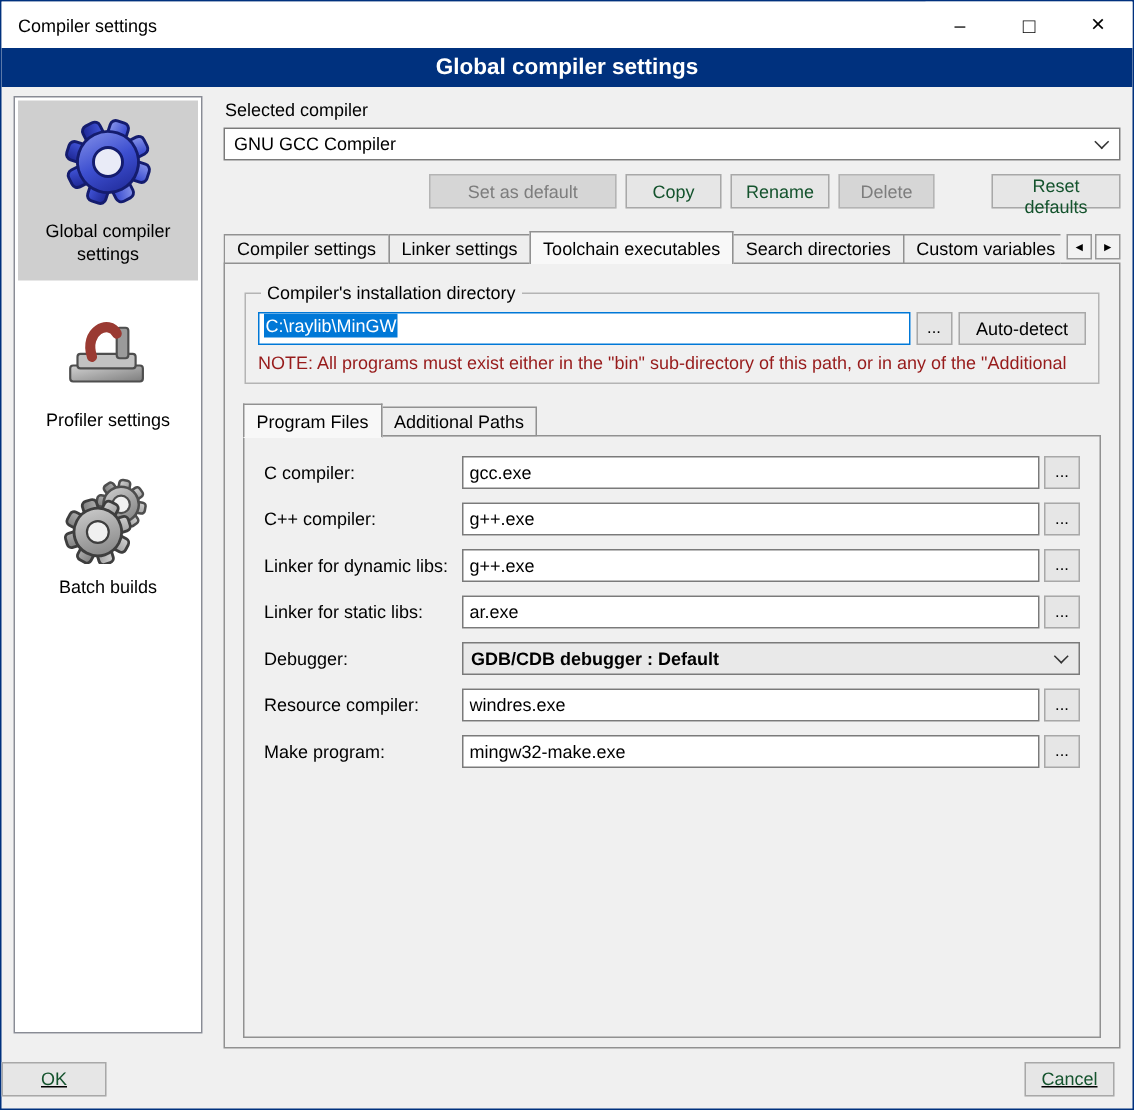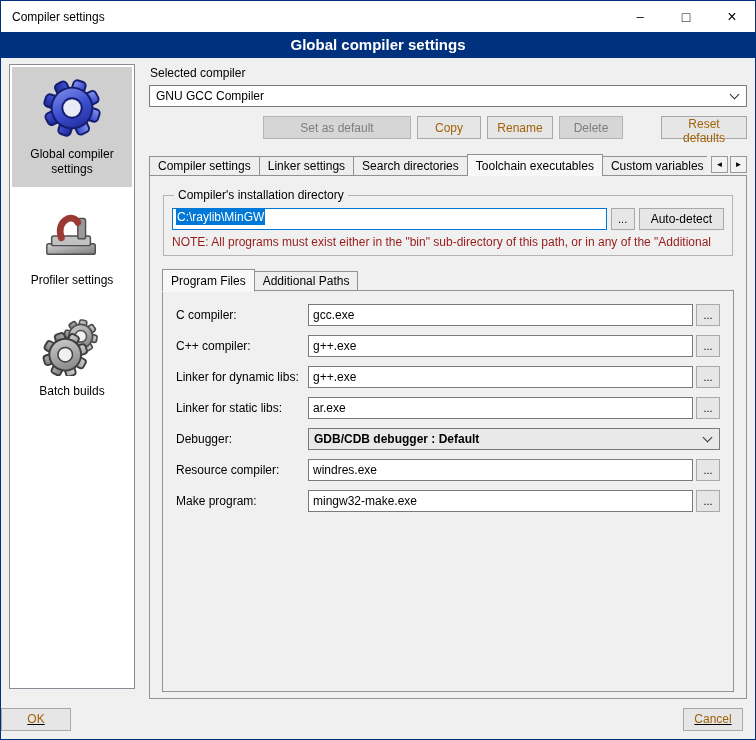--- a/index.html
+++ b/index.html
@@ -41,23 +41,23 @@
 
   .sc-label { margin: 2px 0 5px 1px; }
 
   .combobox { height: 22px; border: 1px solid #7a7a7a; background: #fff;
               display: flex; align-items: center; padding-left: 6px; justify-content: flex-end; }
   .chev { width: 7px; height: 7px; border-right: 1px solid #333; border-bottom: 1px solid #333;
           transform: rotate(45deg); margin-left: auto; margin-right: 8px; margin-top: -3px; flex: 0 0 auto; }
 
   .action-row { display: flex; justify-content: flex-end; margin-top: 9px; gap: 6px; }
   .btn { height: 23px; background: #e6e6e6; border: 1px solid #a8a8a8; font-family: inherit;
-         font-size: 12px; padding: 0 8px; color: #a16207; }
+         font-size: 12px; padding: 0 8px; color: #14532d; }
   .btn:disabled { background: #d6d6d6; border-color: #b4b4b4; color: #7d7d7d; }
-  .btn.w-setdefault { width: 148px; }
+  .btn.w-setdefault { width: 125px; }
   .btn.w-copy { width: 64px; }
   .btn.w-rename { width: 66px; }
   .btn.w-delete { width: 64px; }
   .btn.w-reset { width: 86px; margin-left: 32px; }
 
   
   .tabstrip { display: flex; align-items: flex-end; margin-top: 14px; position: relative; z-index: 2; }
   .tabs-clip { display: flex; align-items: flex-end; overflow: hidden; flex: 1; height: 23px; }
   .tab { flex: 0 0 auto; height: 20px; line-height: 19px; padding: 0 8px; border: 1px solid #919191;
          margin-right: -1px; background: #eeeeee; white-space: nowrap; cursor: default; }
@@ -195,22 +195,22 @@
         <button class="btn w-copy">Copy</button>
         <button class="btn w-rename">Rename</button>
         <button class="btn w-delete" disabled="">Delete</button>
         <button class="btn w-reset">Reset defaults</button>
       </div>
 
       <div class="tabstrip">
         <div class="tabs-clip">
           <div class="tab">Compiler settings</div>
           <div class="tab">Linker settings</div>
+          <div class="tab active">Toolchain executables</div>
           <div class="tab">Search directories</div>
-          <div class="tab active">Toolchain executables</div>
           <div class="tab">Custom variables</div>
 
         </div>
         <div class="tab-arrows">
           <button class="tab-arrow">◄</button>
           <button class="tab-arrow">►</button>
         </div>
       </div>
 
       <div class="tabpanel">

